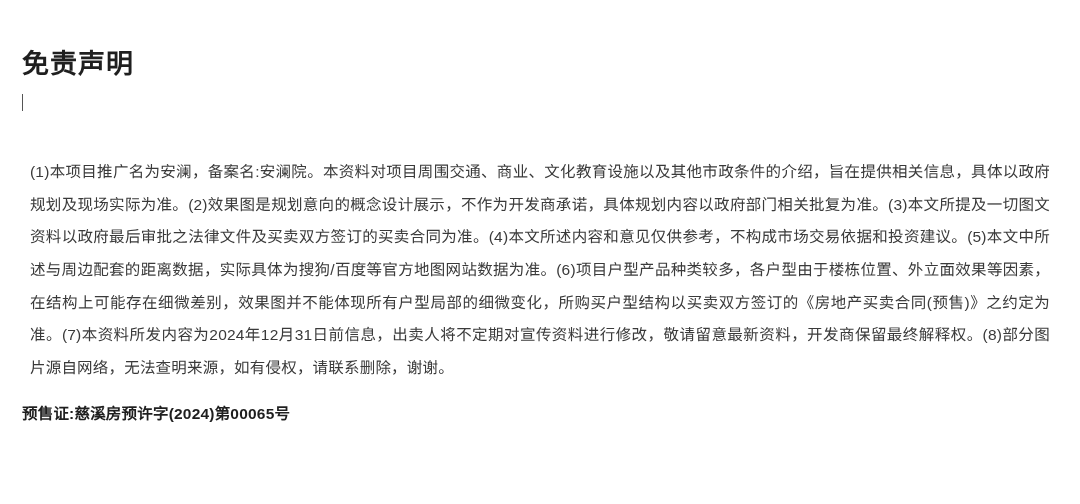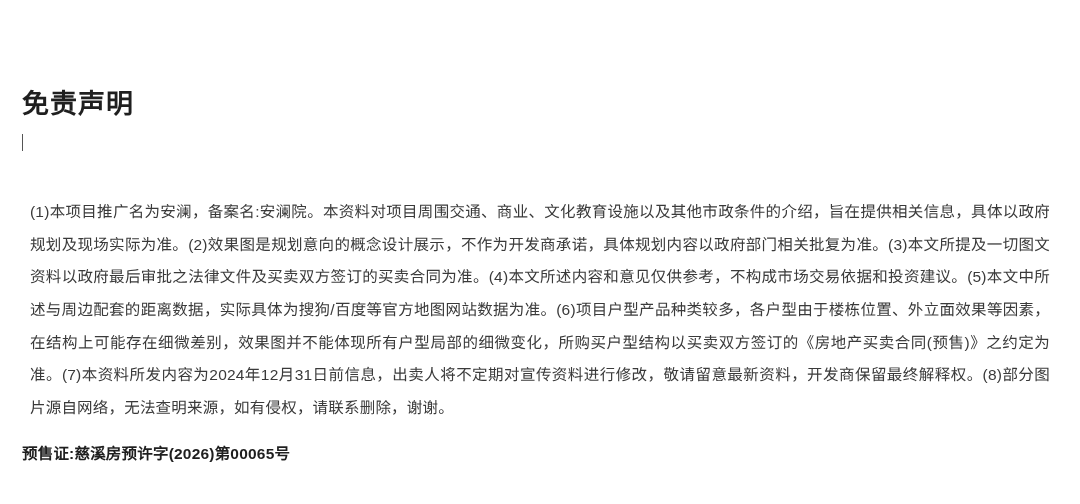--- a/index.html
+++ b/index.html
@@ -25,21 +25,21 @@
     left: 22px;
     top: 0;
     width: 1036px;
   }
   .doc-title {
     font-size: 27px;
     font-weight: bold;
     letter-spacing: 1px;
     color: #1f1f1f;
     margin: 0;
-    padding-top: 88px;
+    padding-top: 48px;
     line-height: 1.2;
   }
   .caret-line {
     height: 28px;
     display: flex;
     align-items: center;
     padding-top: 8px;
   }
   .caret {
     display: inline-block;
@@ -74,16 +74,16 @@
   <div class="content">
 
     <h1 class="doc-title">免责声明</h1>
 
     <div class="caret-line">
       <span class="caret"></span>
     </div>
 
     <p class="body-text">(1)本项目推广名为安澜，备案名:安澜院。本资料对项目周围交通、商业、文化教育设施以及其他市政条件的介绍，旨在提供相关信息，具体以政府规划及现场实际为准。(2)效果图是规划意向的概念设计展示，不作为开发商承诺，具体规划内容以政府部门相关批复为准。(3)本文所提及一切图文资料以政府最后审批之法律文件及买卖双方签订的买卖合同为准。(4)本文所述内容和意见仅供参考，不构成市场交易依据和投资建议。(5)本文中所述与周边配套的距离数据，实际具体为搜狗/百度等官方地图网站数据为准。(6)项目户型产品种类较多，各户型由于楼栋位置、外立面效果等因素，在结构上可能存在细微差别，效果图并不能体现所有户型局部的细微变化，所购买户型结构以买卖双方签订的《房地产买卖合同(预售)》之约定为准。(7)本资料所发内容为2024年12月31日前信息，出卖人将不定期对宣传资料进行修改，敬请留意最新资料，开发商保留最终解释权。(8)部分图片源自网络，无法查明来源，如有侵权，请联系删除，谢谢。</p>
 
-    <p class="permit">预售证:慈溪房预许字(2026)第00065号</p>
+    <p class="permit">预售证:慈溪房预许字(2024)第00065号</p>
 
   </div>
 </div>
 
 </body></html>

